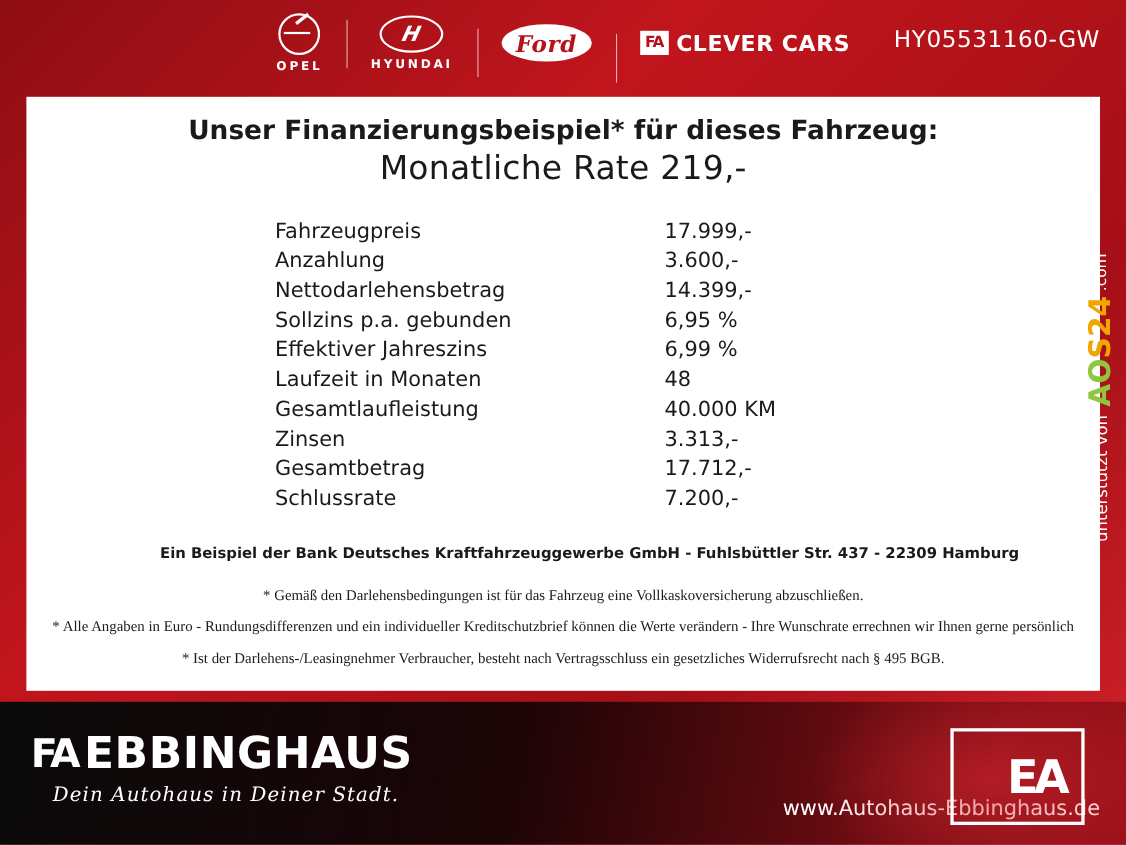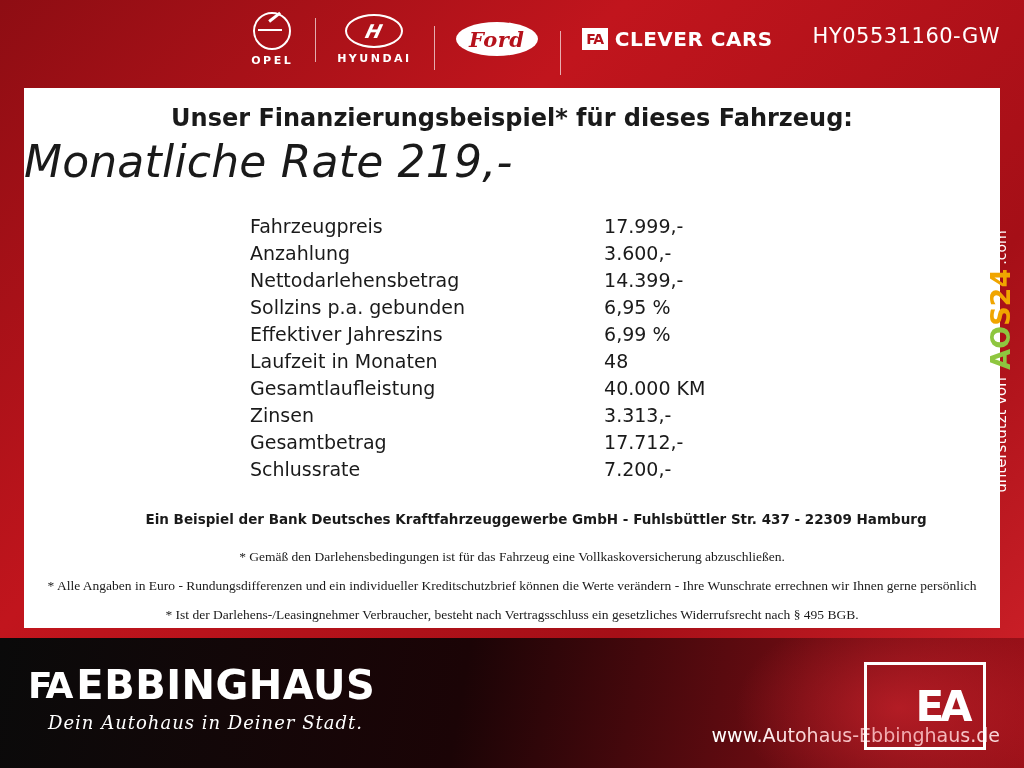--- a/index.html
+++ b/index.html
@@ -156,25 +156,24 @@
     background: #ffffff;
     color: #1a1a1a;
   }
   .title-1 {
     text-align: center;
     font-size: 24px;
     font-weight: bold;
     margin-top: 16px;
   }
   .title-2 {
-    text-align: left;
-    font-size: 44px;
+    text-align: center;
+    font-size: 30px;
     margin-top: 4px;
     letter-spacing: 0.2px;
-    font-style: italic;
   }
 
   .table {
     margin: 26px 0 0 226px;
     width: 520px;
   }
   .row {
     display: flex;
     font-size: 19px;
     line-height: 25px;

